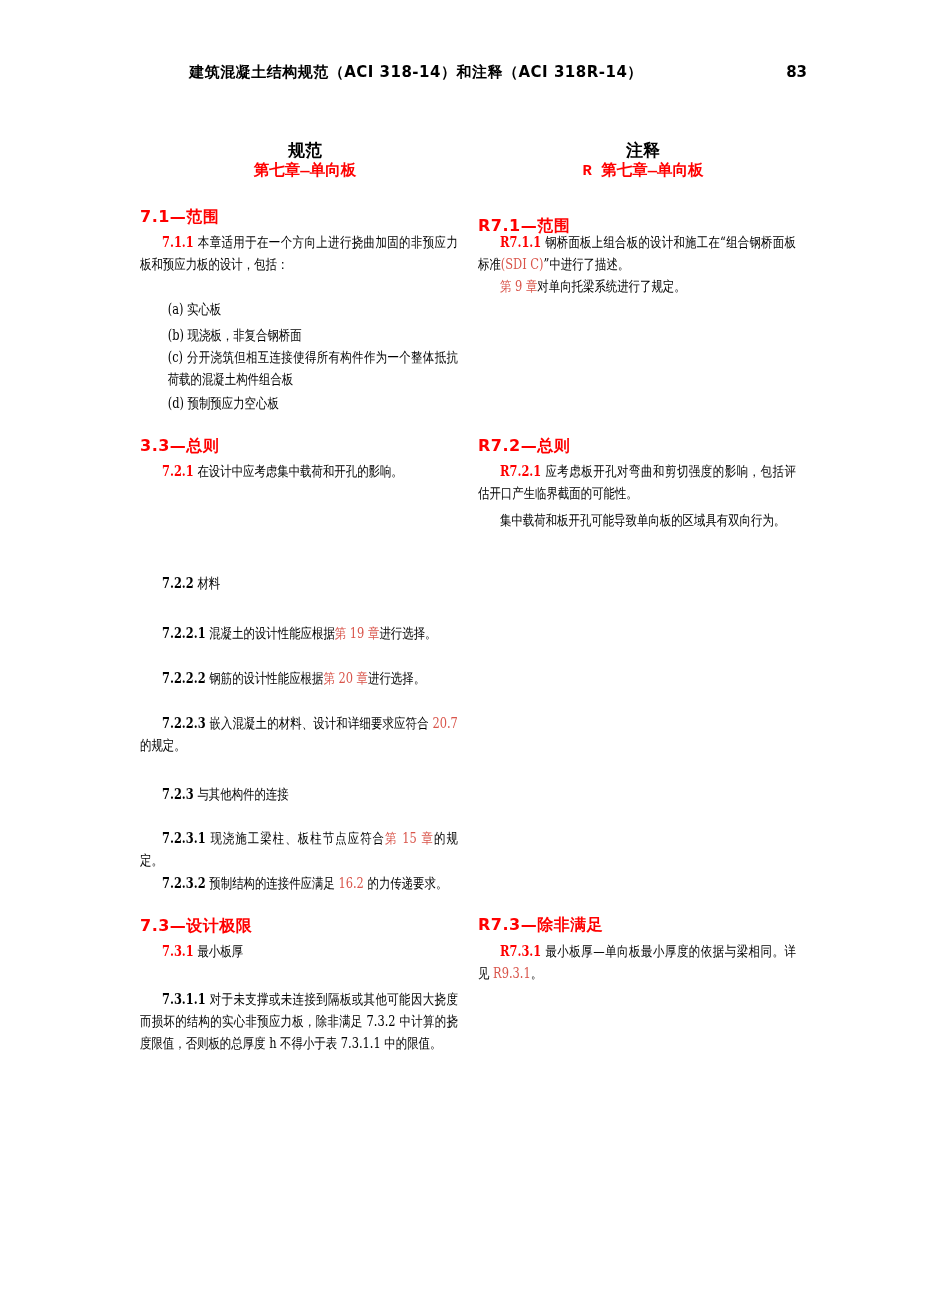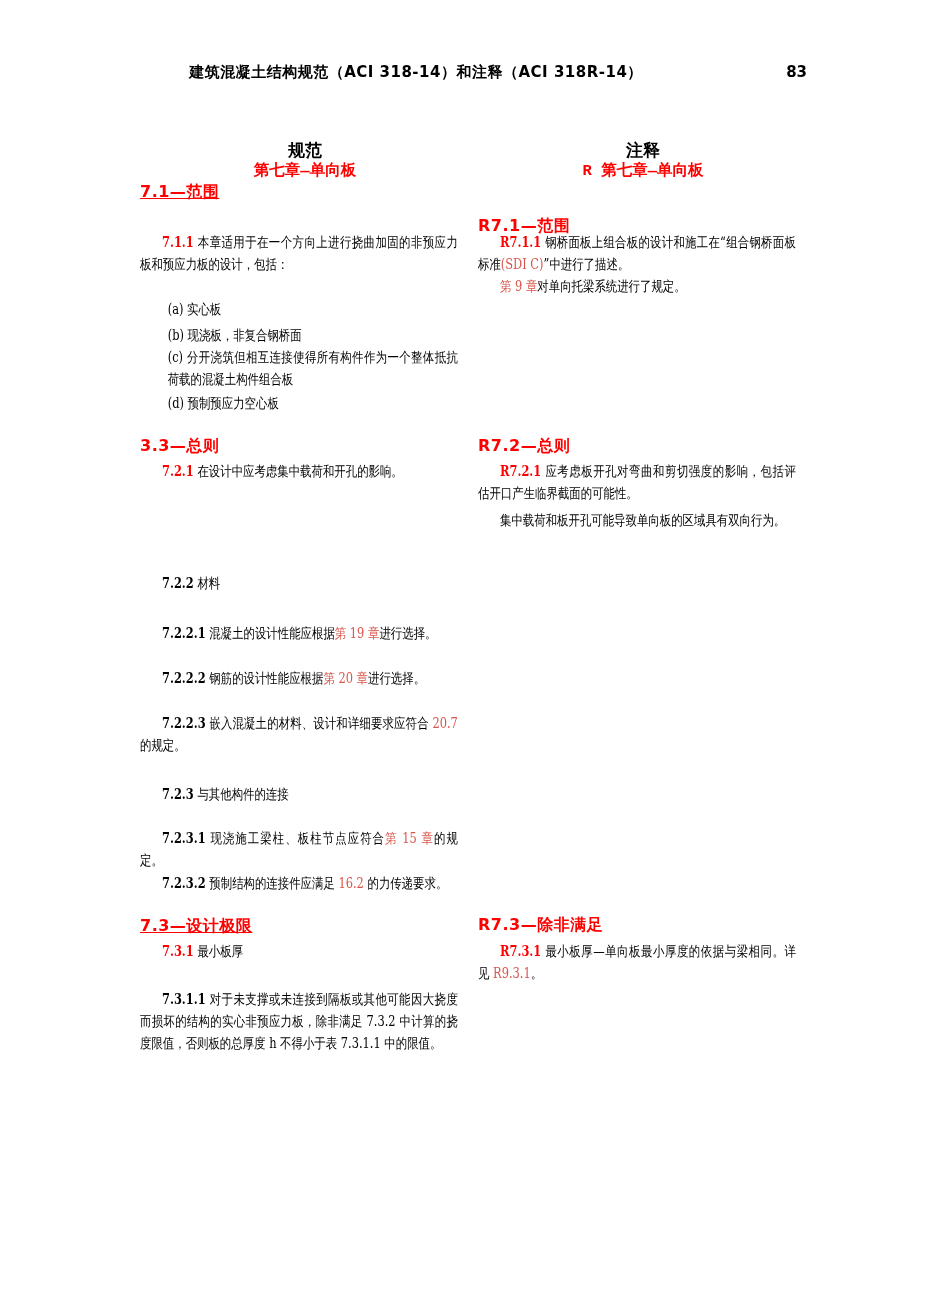--- a/index.html
+++ b/index.html
@@ -52,36 +52,36 @@
 <div class="page-header-title">建筑混凝土结构规范（ACI 318-14）和注释（ACI 318R-14）</div>
 <div class="page-number">83</div>
 
 <div class="col-title" id="title-left">规范</div>
 <div class="col-title" id="title-right">注释</div>
 
 <div class="chapter-title" id="chapter-left">第七章—单向板</div>
 <div class="chapter-title" id="chapter-right">R 第七章—单向板</div>
 
 <div class="column" id="col-left">
-    <div class="block blk-heading" style="top: 182px; text-decoration: underline;"><span class="run-rheading">7.1—范围</span></div>
+    <div class="block blk-heading" style="top: 207px;"><span class="run-rheading">7.1—范围</span></div>
     <div class="block blk-para indent" style="top: 232px;"><span class="run-rnum">7.1.1</span><span class="run-text"> 本章适用于在一个方向上进行挠曲加固的非预应力板和预应力板的设计，包括：</span></div>
     <div class="block blk-list" style="top: 299px;"><span class="run-text">(a) 实心板</span></div>
     <div class="block blk-list" style="top: 325px;"><span class="run-text">(b) 现浇板，非复合钢桥面</span></div>
     <div class="block blk-list" style="top: 347px;"><span class="run-text">(c) 分开浇筑但相互连接使得所有构件作为一个整体抵抗荷载的混凝土构件组合板</span></div>
     <div class="block blk-list" style="top: 393px;"><span class="run-text">(d) 预制预应力空心板</span></div>
     <div class="block blk-heading" style="top: 436px;"><span class="run-rheading">3.3—总则</span></div>
     <div class="block blk-para indent" style="top: 461px;"><span class="run-rnum">7.2.1</span><span class="run-text"> 在设计中应考虑集中载荷和开孔的影响。</span></div>
     <div class="block blk-para indent" style="top: 573px;"><span class="run-num">7.2.2</span><span class="run-text"> 材料</span></div>
     <div class="block blk-para indent" style="top: 623px;"><span class="run-num">7.2.2.1</span><span class="run-text"> 混凝土的设计性能应根据</span><span class="run-ref">第 19 章</span><span class="run-text">进行选择。</span></div>
     <div class="block blk-para indent" style="top: 668px;"><span class="run-num">7.2.2.2</span><span class="run-text"> 钢筋的设计性能应根据</span><span class="run-ref">第 20 章</span><span class="run-text">进行选择。</span></div>
     <div class="block blk-para indent" style="top: 713px;"><span class="run-num">7.2.2.3</span><span class="run-text"> 嵌入混凝土的材料、设计和详细要求应符合</span><span class="run-ref"> 20.7</span><span class="run-text"> 的规定。</span></div>
     <div class="block blk-para indent" style="top: 784px;"><span class="run-num">7.2.3</span><span class="run-text"> 与其他构件的连接</span></div>
     <div class="block blk-para indent" style="top: 828px;"><span class="run-num">7.2.3.1</span><span class="run-text"> 现浇施工梁柱、板柱节点应符合</span><span class="run-ref">第 15 章</span><span class="run-text">的规定。</span></div>
     <div class="block blk-para indent" style="top: 873px;"><span class="run-num">7.2.3.2</span><span class="run-text"> 预制结构的连接件应满足</span><span class="run-ref"> 16.2</span><span class="run-text"> 的力传递要求。</span></div>
-    <div class="block blk-heading" style="top: 916px; text-decoration: underline;"><span class="run-rheading">7.3—设计极限</span></div>
+    <div class="block blk-heading" style="top: 916px;"><span class="run-rheading">7.3—设计极限</span></div>
     <div class="block blk-para indent" style="top: 941px;"><span class="run-rnum">7.3.1</span><span class="run-text"> 最小板厚</span></div>
     <div class="block blk-para indent" style="top: 989px;"><span class="run-num">7.3.1.1</span><span class="run-text"> 对于未支撑或未连接到隔板或其他可能因大挠度而损坏的结构的实心非预应力板，除非满足 7.3.2 中计算的挠度限值，否则板的总厚度 h 不得小于表 7.3.1.1 中的限值。</span></div>
   </div>
 <div class="column" id="col-right">
     <div class="block blk-heading" style="top: 216px;"><span class="run-rheading">R7.1—范围</span></div>
     <div class="block blk-para indent" style="top: 232px;"><span class="run-rnum">R7.1.1</span><span class="run-text"> 钢桥面板上组合板的设计和施工在“组合钢桥面板标准</span><span class="run-ref">(SDI C)</span><span class="run-text">”中进行了描述。</span></div>
     <div class="block blk-para indent" style="top: 276px;"><span class="run-ref">第 9 章</span><span class="run-text">对单向托梁系统进行了规定。</span></div>
     <div class="block blk-heading" style="top: 436px;"><span class="run-rheading">R7.2—总则</span></div>
     <div class="block blk-para indent" style="top: 461px;"><span class="run-rnum">R7.2.1</span><span class="run-text"> 应考虑板开孔对弯曲和剪切强度的影响，包括评估开口产生临界截面的可能性。</span></div>
     <div class="block blk-para indent" style="top: 510px;"><span class="run-text">集中载荷和板开孔可能导致单向板的区域具有双向行为。</span></div>

